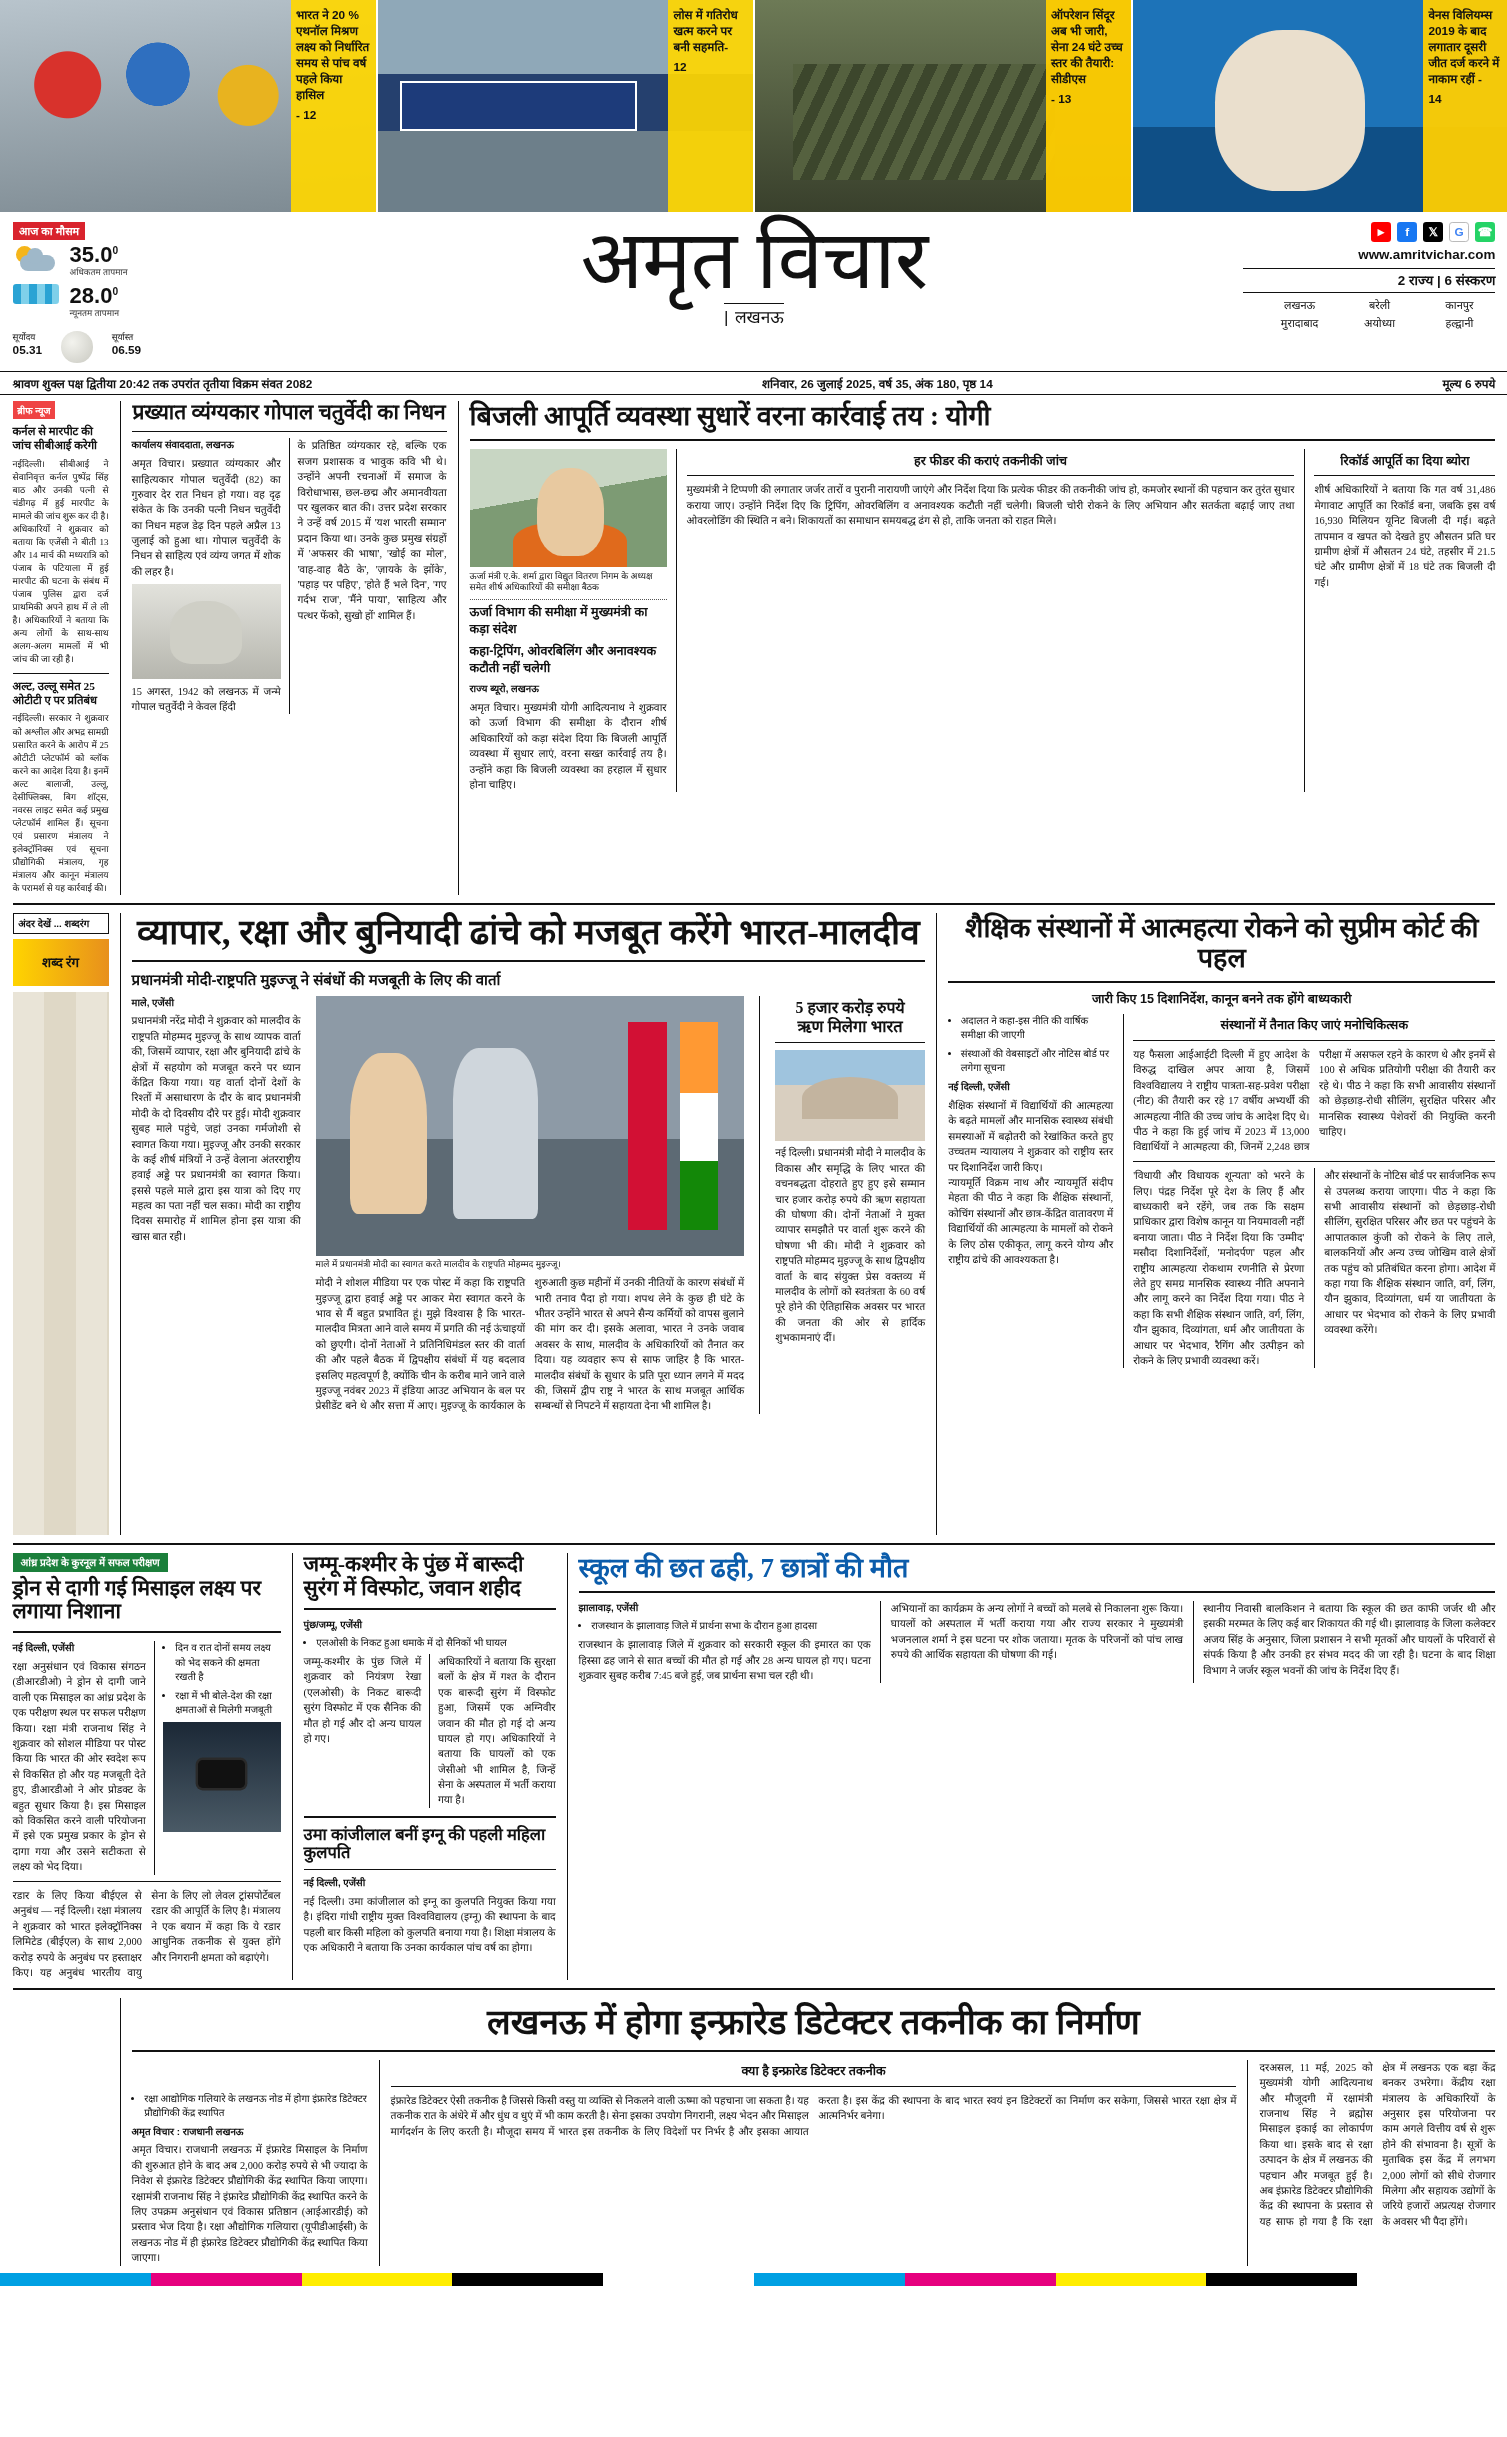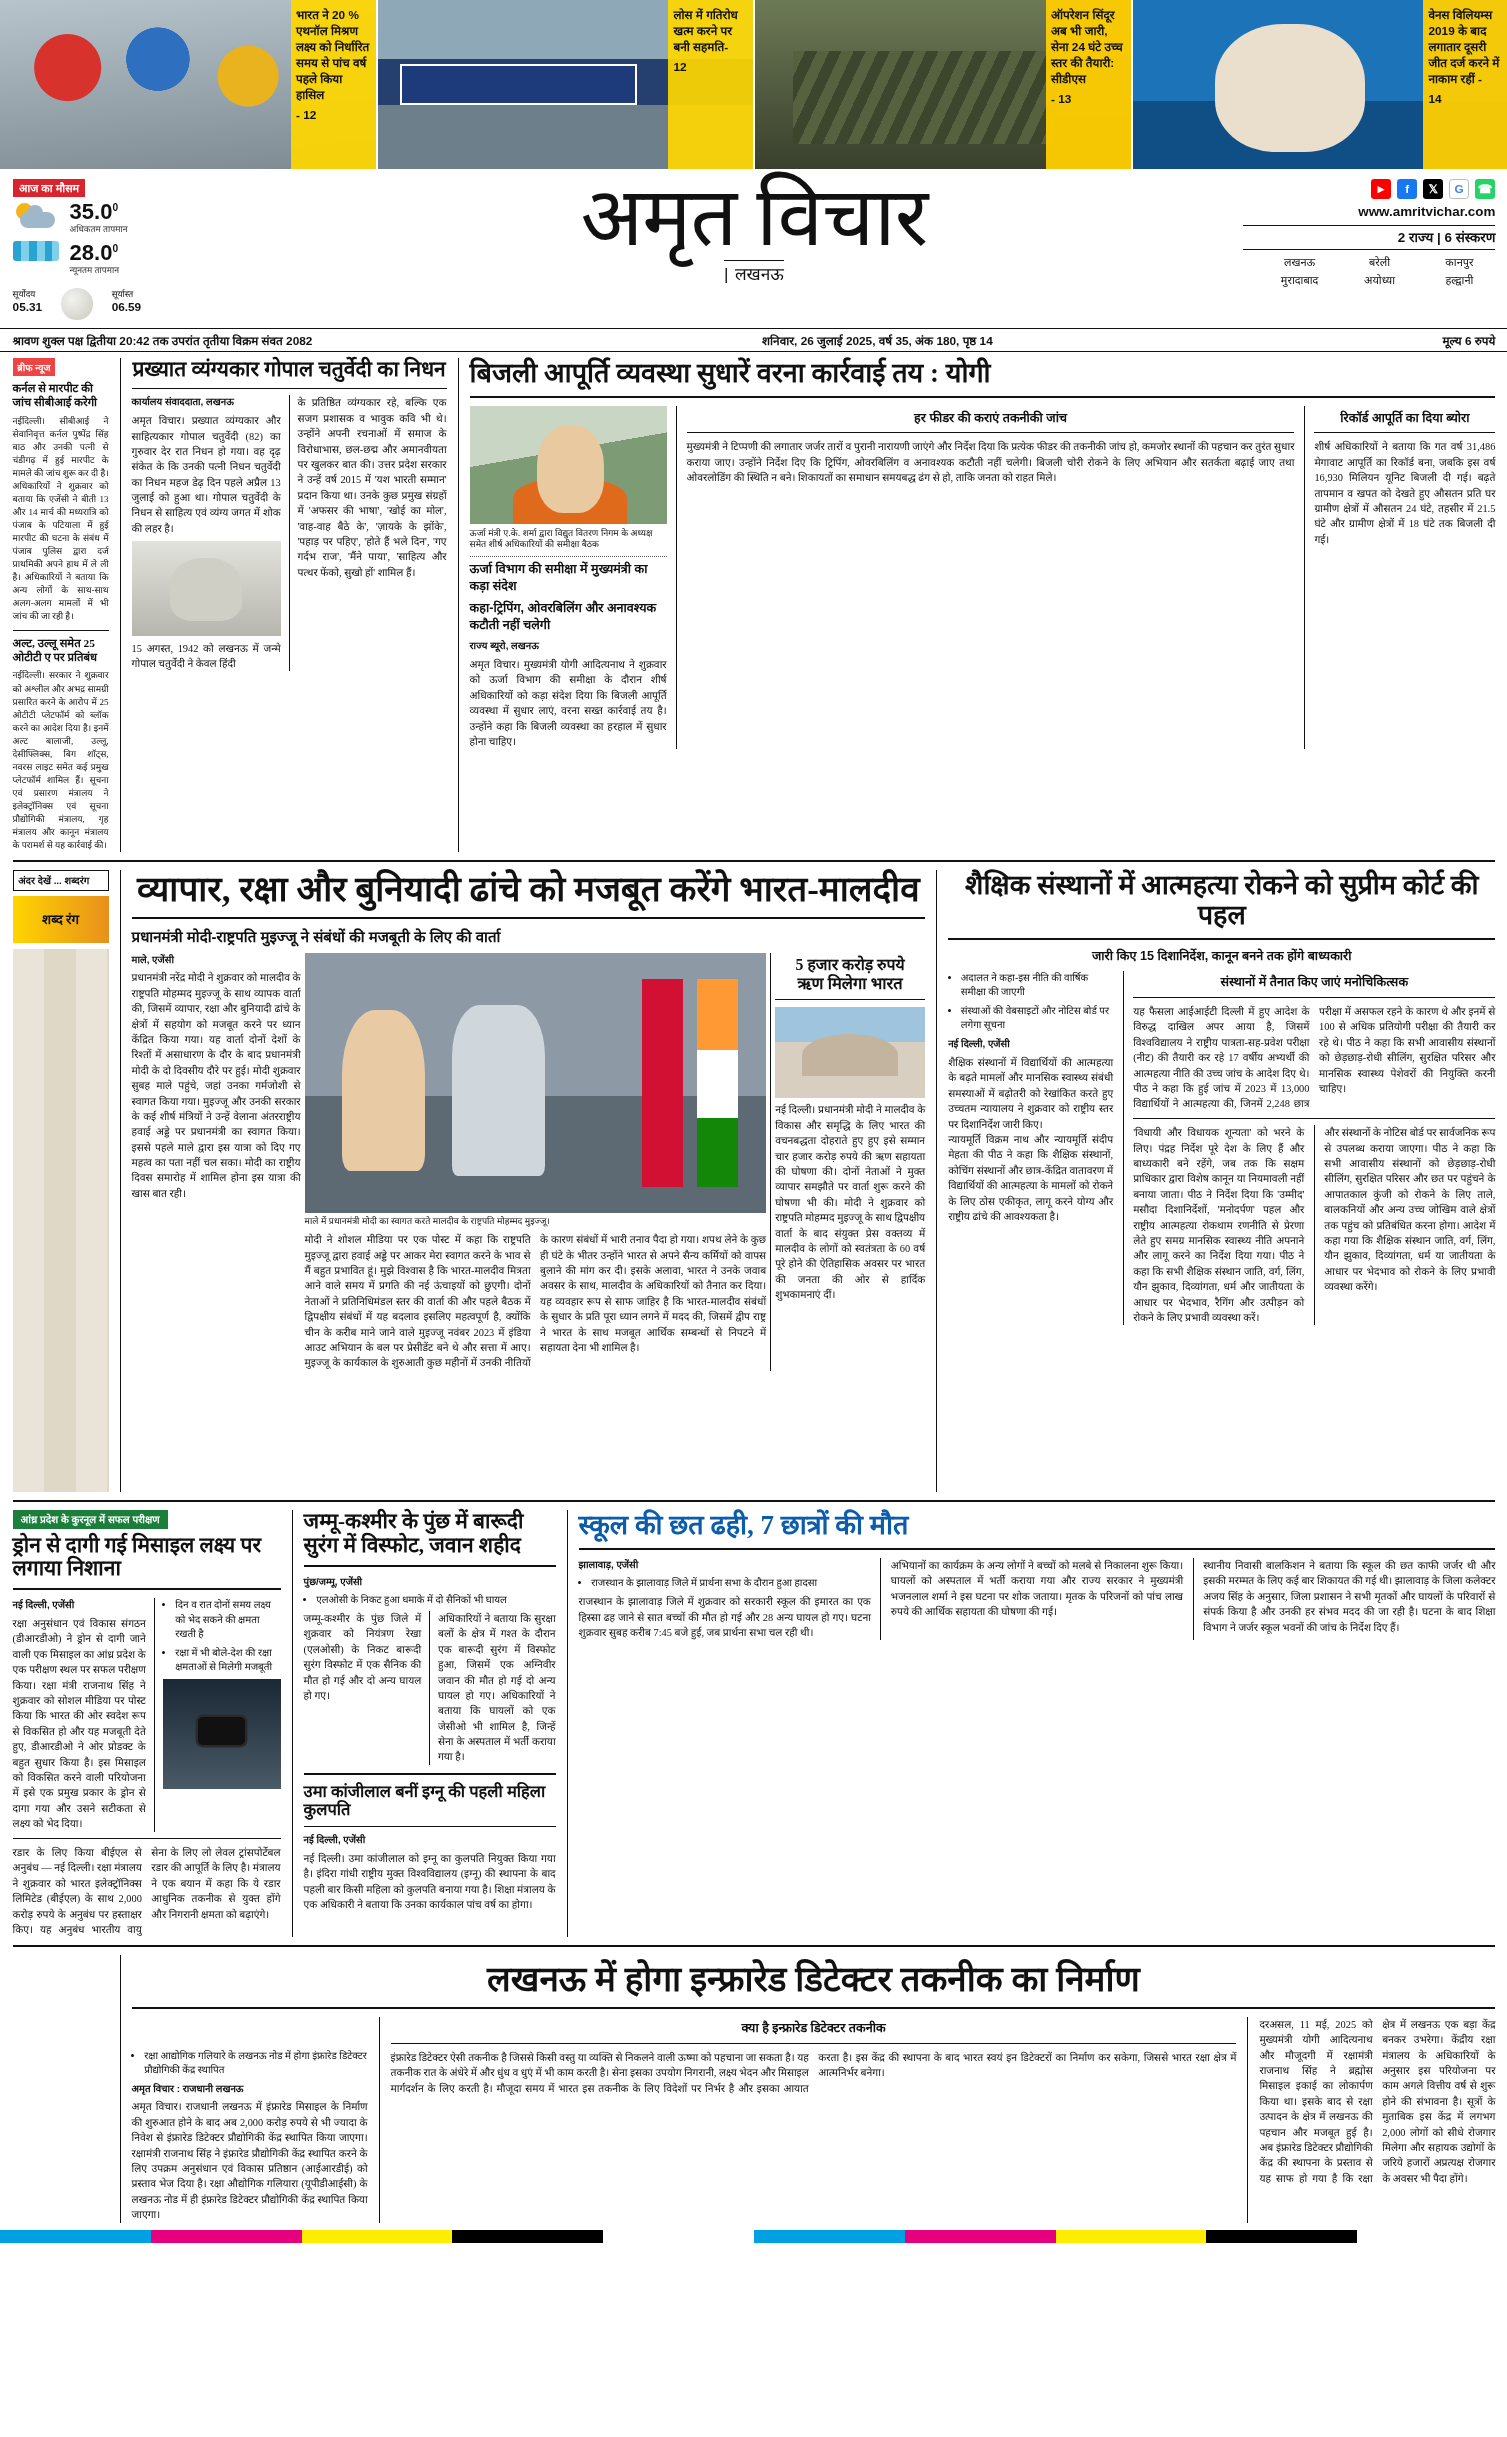--- a/index.html
+++ b/index.html
@@ -8,21 +8,21 @@
   body {
     width:1508px; height:2438px;
     font-family:"Liberation Serif", serif;
     color:#111;
     position:relative;
     overflow:hidden;
   }
   .page { width:1508px; height:2438px; position:relative; background:#fff; }
 
   
-  .teaser-strip { display:flex; height:169px; width:100%;border-radius:10px; }
+  .teaser-strip { display:flex; height:212px; width:100%;border-radius:10px; }
   .teaser { position:relative; flex:1 1 0; border-right:2.4px solid #fff; overflow:hidden; }
   .teaser:last-child { border-right:none; }
   .teaser .photo { position:absolute; inset:0; }
   .teaser .cap {
     position:absolute; top:0; right:0; width:85px; height:100%;
     background:rgba(255,215,0,0.92);
     font-family:"Liberation Sans", sans-serif;
     font-size:11.8px; line-height:1.35; font-weight:bold;
     padding:7.9px 5.5px; color:#111;
   }
@@ -366,21 +366,21 @@
         </div>
         <div class="photo-box p-ad" style="height:543px;margin-top:6.3px;"></div>
       </div>
 
       <div class="vline"></div>
 
       <div style="flex:1.45 1 0;">
         <div class="hl hl-xl center">व्यापार, रक्षा और बुनियादी ढांचे को मजबूत करेंगे भारत-मालदीव</div>
         <div class="thickrule"></div>
         <div class="subhl" style="font-size:15px;">प्रधानमंत्री मोदी-राष्ट्रपति मुइज्जू ने संबंधों की मजबूती के लिए की वार्ता</div>
-        <div class="row" style="gap:4px;">
+        <div class="row" style="gap:15px;">
           <div style="width:169px;flex:0 0 169px;">
             <div class="byline">माले, एजेंसी</div>
             <div class="body-col">प्रधानमंत्री नरेंद्र मोदी ने शुक्रवार को मालदीव के राष्ट्रपति मोहम्मद मुइज्जू के साथ व्यापक वार्ता की, जिसमें व्यापार, रक्षा और बुनियादी ढांचे के क्षेत्रों में सहयोग को मजबूत करने पर ध्यान केंद्रित किया गया। यह वार्ता दोनों देशों के रिश्तों में असाधारण के दौर के बाद प्रधानमंत्री मोदी के दो दिवसीय दौरे पर हुई। मोदी शुक्रवार सुबह माले पहुंचे, जहां उनका गर्मजोशी से स्वागत किया गया। मुइज्जू और उनकी सरकार के कई शीर्ष मंत्रियों ने उन्हें वेलाना अंतरराष्ट्रीय हवाई अड्डे पर प्रधानमंत्री का स्वागत किया। इससे पहले माले द्वारा इस यात्रा को दिए गए महत्व का पता नहीं चल सका। मोदी का राष्ट्रीय दिवस समारोह में शामिल होना इस यात्रा की खास बात रही।</div>
           </div>
           <div style="flex:1 1 0;">
             <div class="photo-box p-modi" style="height:260px;">
               <div style="position:absolute;left:8%;top:22%;width:18%;height:62%;background:#e8cba5;border-radius:40% 40% 10% 10%;"></div>
               <div style="position:absolute;left:32%;top:20%;width:20%;height:66%;background:#cfd6dc;border-radius:30% 30% 6% 6%;"></div>
               <div style="position:absolute;right:6%;top:10%;width:9%;height:80%;background:linear-gradient(180deg,#ff9933 0 34%,#fff 34% 67%,#138808 67% 100%);"></div>
               <div style="position:absolute;right:18%;top:10%;width:9%;height:80%;background:linear-gradient(180deg,#d21034 0 100%);"></div>

